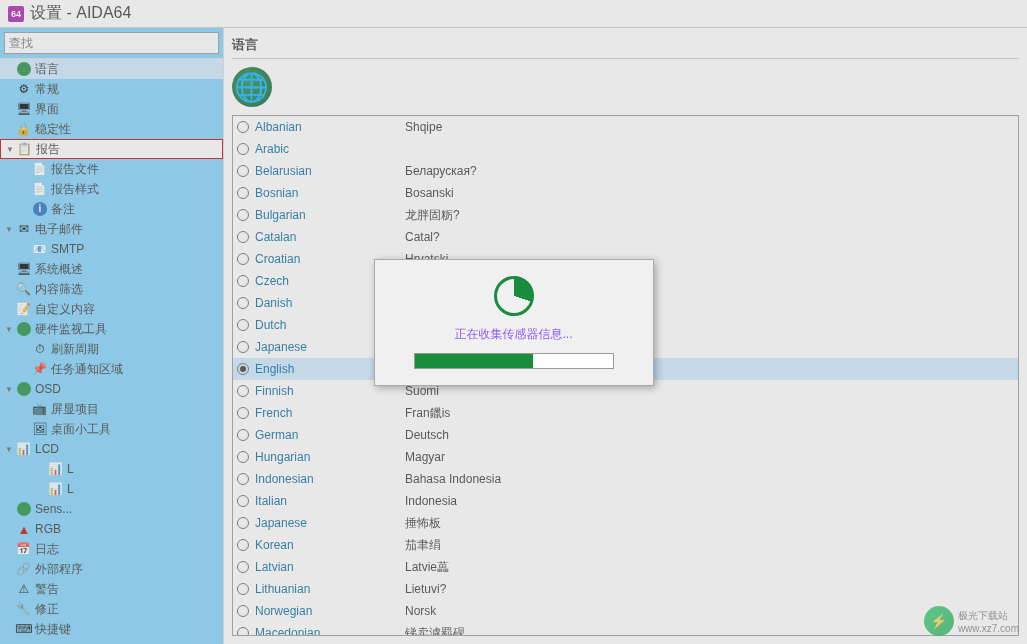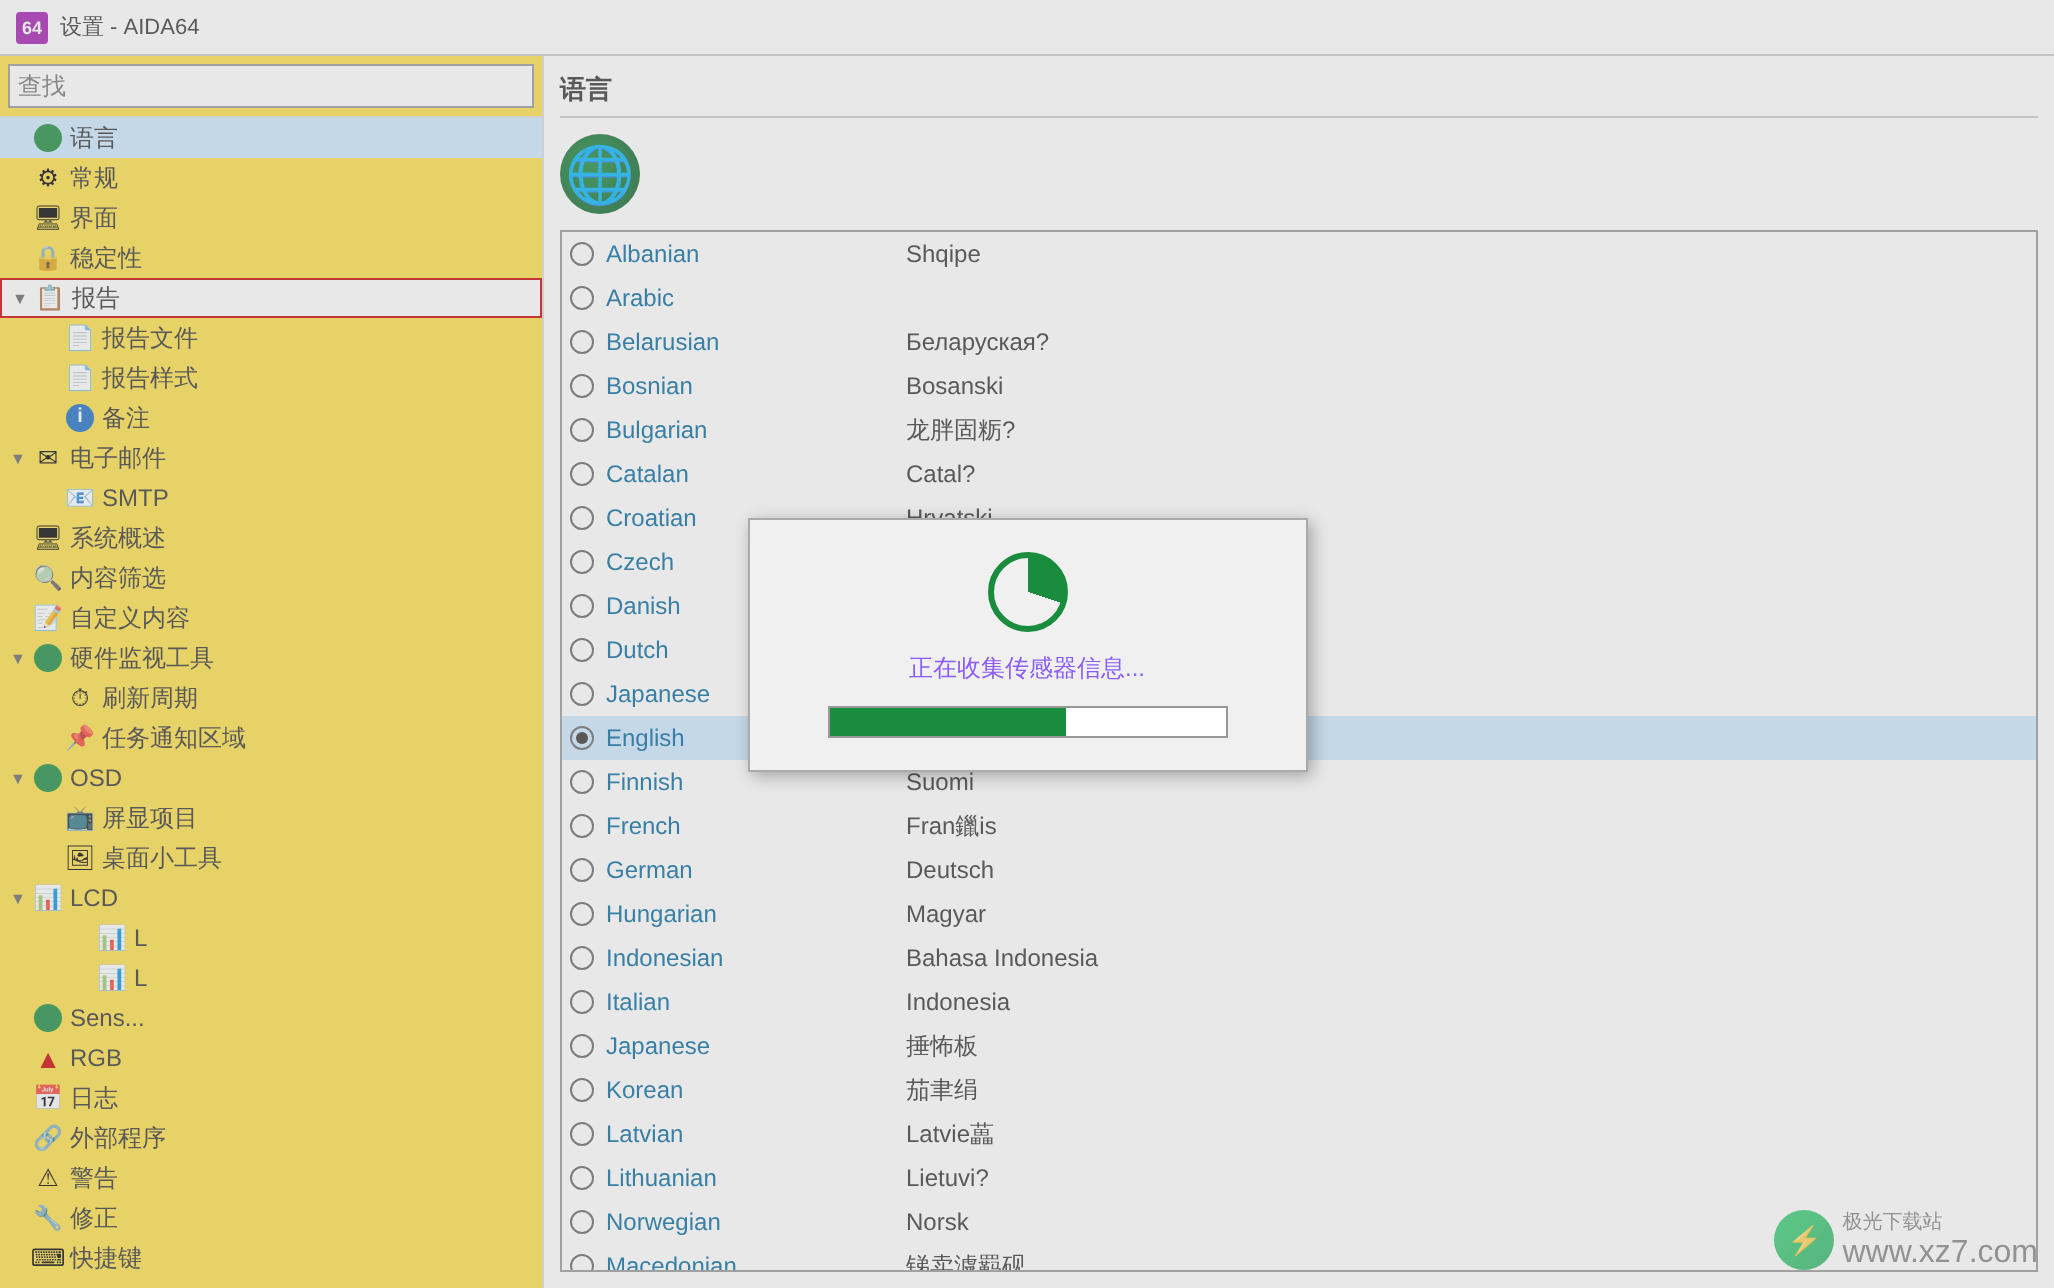--- a/index.html
+++ b/index.html
@@ -23,32 +23,32 @@
       gap: 6px;
       height: 28px;
     }
     .title-icon {
       width: 16px; height: 16px;
       background: #a21caf;
       border-radius: 2px;
       display: flex; align-items: center; justify-content: center;
       color: white; font-size: 9px; font-weight: bold;
     }
-    .title-text { font-size: 11px; color: #333; }
+    .title-text { font-size: 16px; color: #333; }
 
     
     .main-layout {
       display: flex;
       height: calc(644px - 28px);
     }
 
     
     .left-panel {
-      width: 272px;
-      background: #fde047;
+      width: 224px;
+      background: #7dd3fc;
       border-right: 1px solid #ddd;
       display: flex;
       flex-direction: column;
       overflow: hidden;
     }
     .search-box {
       padding: 4px;
       border-bottom: 1px solid #ddd;
     }
     .search-input {
@@ -554,15 +554,15 @@
     </div>
   </div>
 </div>
 
 <div class="watermark">
   <div class="watermark-icon">
     <span style="color:white;font-size:14px;">⚡</span>
   </div>
   <div>
     <div style="font-size:10px;color:#666;">极光下载站</div>
-    <div style="font-size:16px;color:#666;">www.xz7.com</div>
+    <div style="font-size:10px;color:#666;">www.xz7.com</div>
   </div>
 </div>
 
 </body></html>

